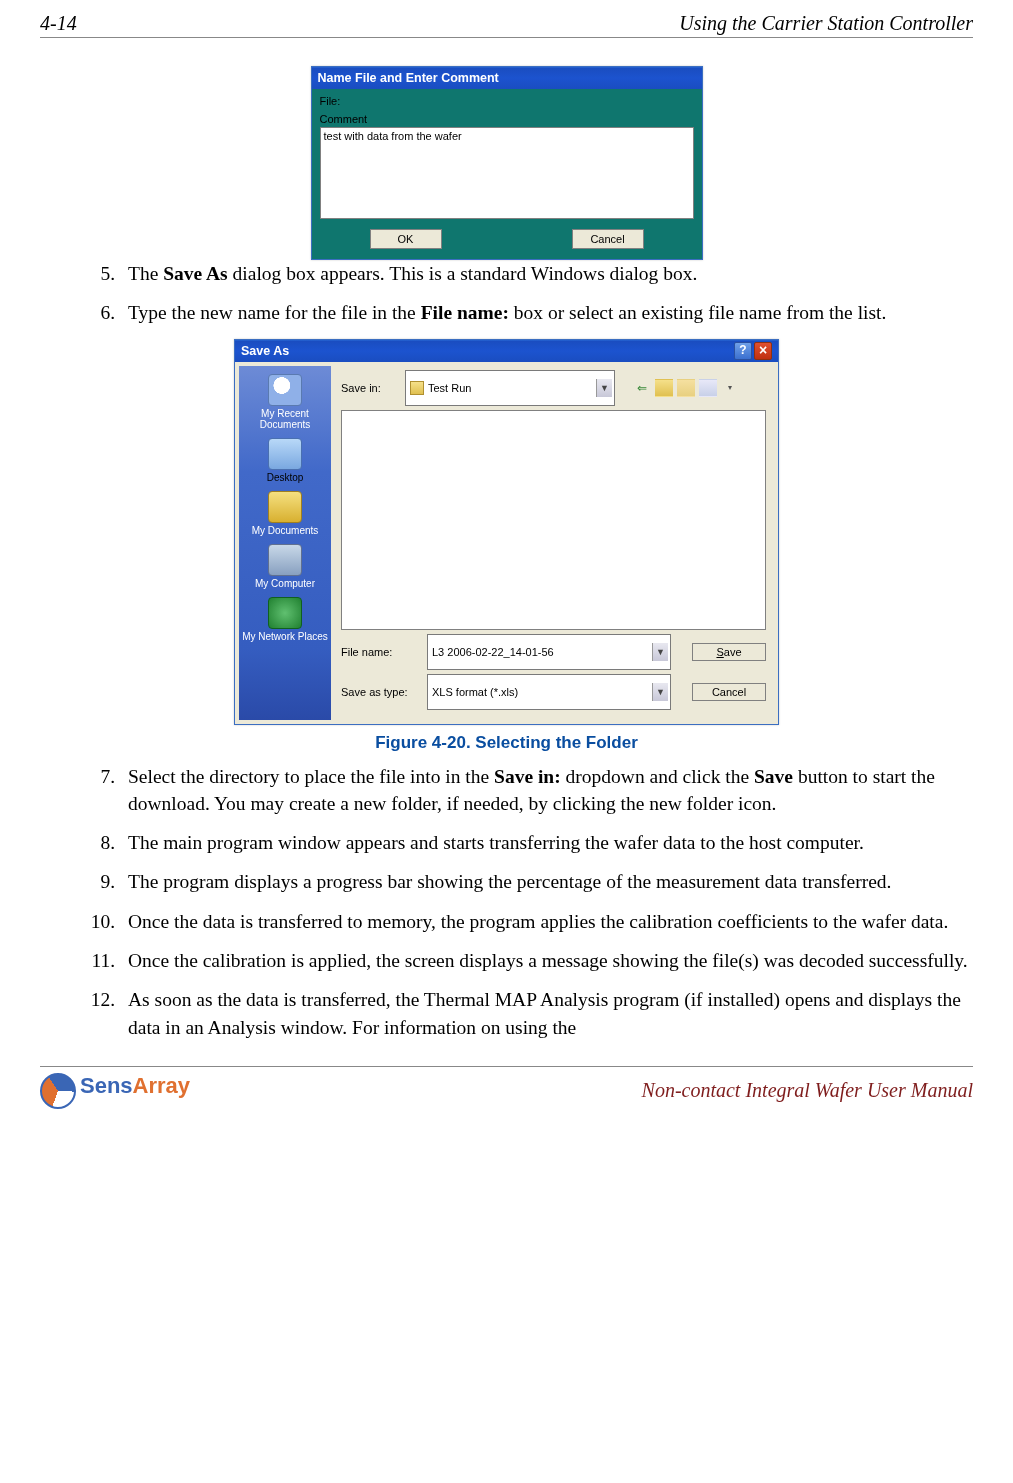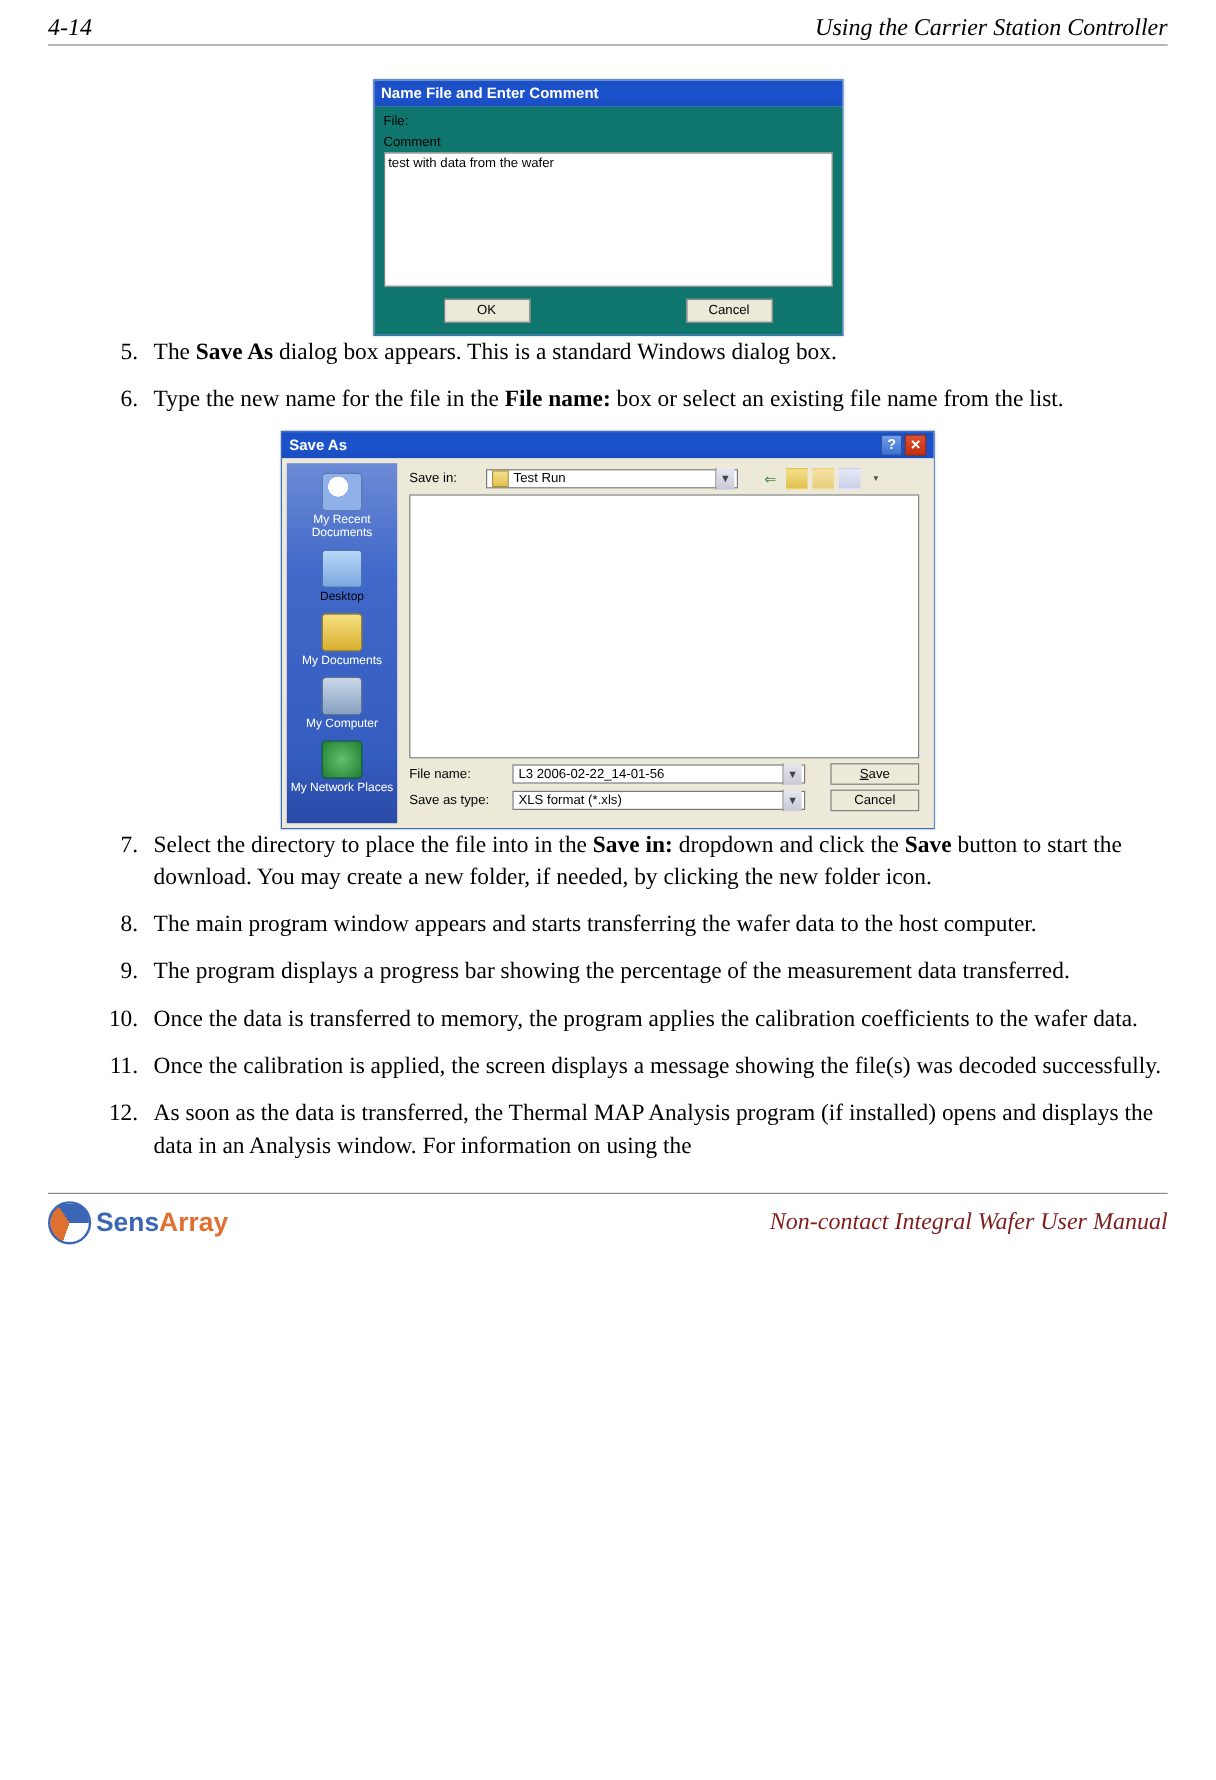--- a/index.html
+++ b/index.html
@@ -90,21 +90,21 @@
   .lbl { font-size: 11px; margin-bottom: 2px; }
   .field-row { display: flex; gap: 6px; align-items: flex-start; }
   .textbox {
     background: #fff;
     border: 1px solid #808080;
     font-size: 11px;
     padding: 2px 3px;
     width: 100%;
   }
   .filebox { height: 32px; }
-  .textarea { height: 112px; }
+  .textarea { height: 92px; }
   .btn {
     background: #ece9d8;
     border: 1px solid #808080;
     font-size: 11px;
     padding: 2px 4px;
     text-align: center;
   }
   .namefile-btn { width: 72px; border:1px dotted #000; outline:1px solid #808080; }
   .dlg1-btns {
     display:flex;
@@ -133,21 +133,21 @@
   .ic-desk { background: linear-gradient(#b8d8f8, #7aa8e0); border:1px solid #4a70b0;}
   .ic-docs { background: linear-gradient(#f5e080, #d8b030); border:1px solid #a08020;}
   .ic-comp { background: linear-gradient(#c8d8e8, #88a0c0); border:1px solid #607090;}
   .ic-net  { background: radial-gradient(circle, #60c070, #208030); border:1px solid #106020;}
   .sb-item.black { color:#000; }
   .main-area { flex:1; padding: 4px 8px 6px 10px; display:flex; flex-direction:column;}
   .savein-row { display:flex; align-items:center; gap:8px; margin-bottom:4px;}
   .savein-row .lbl2 { font-size:11px; width:56px; }
   .combo {
     display:flex; align-items:center;
-    background:#fff; border:1px solid #7a7a7a; height:16px;
+    background:#fff; border:1px solid #7a7a7a; height:36px;
     font-size:11px; padding:0 2px 0 4px;
   }
   .combo .fold-ic { width:14px;height:14px; background:linear-gradient(#f5e08a,#e0c050); border:1px solid #b09030; margin-right:4px;}
   .combo .dd { margin-left:auto; width:16px;height:18px; background:linear-gradient(#e8e8f0,#c8c8d8); border-left:1px solid #999; display:flex;align-items:center;justify-content:center; font-size:9px;color:#444;}
   .savein-combo { width:210px; }
   .nav-icons { display:flex; gap:4px; margin-left:10px; align-items:center;}
   .nav-icons span {
     width:18px;height:18px; display:flex;align-items:center;justify-content:center;
     font-size:12px; border:1px solid transparent;
   }
@@ -161,21 +161,21 @@
   .bottom-rows .combo { width:244px; }
   .save-btn { width:74px; padding:2px 0; margin-left:auto;}
   .save-btn u { text-decoration: underline; }
   
   .footer {
     display:flex; justify-content:space-between; align-items:center;
     border-top:1px solid #888; margin-top:25px; padding-top:6px;
   }
   .logo {
     font-family: Arial, sans-serif; font-weight:bold; font-size:22px;
-    display:flex; align-items:center; gap:4px;
+    display:flex; align-items:flex-start; gap:4px;
   }
   .logo .sens { color:#3a66b5; }
   .logo .arr { color:#e07030; }
   .logo .swoop {
     width:36px;height:36px;border-radius:50%;
     background: conic-gradient(from 200deg, #e07030 0 35%, #3a66b5 35% 70%, transparent 70%);
     border:2px solid #3a66b5;
   }
   .footer-right {
     font-style:italic; color:#7f1d1d; font-family: Georgia, serif; font-size:20px;
@@ -277,20 +277,21 @@
               <span>XLS format (*.xls)</span>
               <span class="dd">▼</span>
             </div>
             <div class="btn save-btn">Cancel</div>
           </div>
         </div>
       </div>
     </div>
   </div>
 
+  <div class="figure-caption">Figure 4-20. Selecting the Folder</div>
 
   <div class="body-text">
     <ol start="7">
       <li>Select the directory to place the file into in the <b>Save in:</b> dropdown and click the <b>Save</b> button to start the download. You may create a new folder, if needed, by clicking the new folder icon.</li>
       <li>The main program window appears and starts transferring the wafer data to the host computer.</li>
       <li>The program displays a progress bar showing the percentage of the measurement data transferred.</li>
       <li>Once the data is transferred to memory, the program applies the calibration coefficients to the wafer data.</li>
       <li>Once the calibration is applied, the screen displays a message showing the file(s) was decoded successfully.</li>
       <li>As soon as the data is transferred, the Thermal MAP Analysis program (if installed) opens and displays the data in an Analysis window. For information on using the</li>
     </ol>

